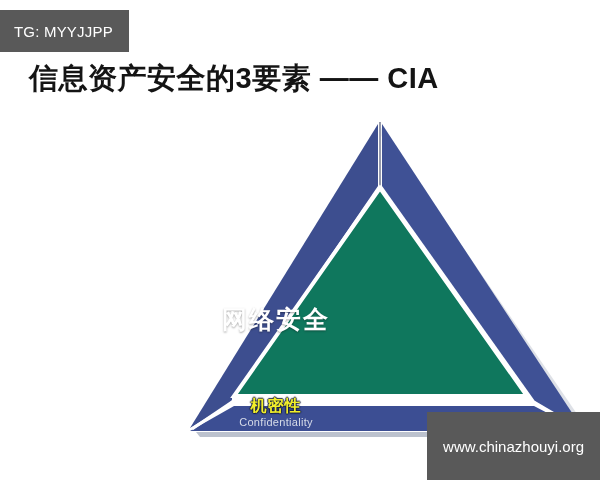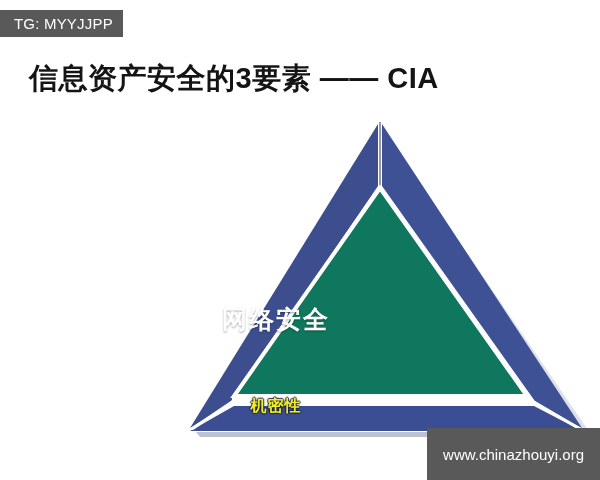--- a/index.html
+++ b/index.html
@@ -13,22 +13,22 @@
     font-family: "Liberation Sans", "DejaVu Sans", sans-serif;
     overflow: hidden;
     position: relative;
   }
 
   
   #tg-banner {
     position: absolute;
     left: 0;
     top: 10px;
-    height: 27px;
-    padding: 0 10px 0 14px;
+    height: 42px;
+    padding: 0 16px 0 14px;
     display: flex;
     align-items: center;
     background: #595959;
     color: #ffffff;
     font-size: 15px;
     letter-spacing: 0.2px;
     white-space: nowrap;
   }
 
   
@@ -98,21 +98,21 @@
     color: #d6dbe8;
     letter-spacing: 0.3px;
   }
 
   
   #watermark {
     position: absolute;
     right: 0;
     bottom: 0;
     height: 36px;
-    padding: 8px 16px;
+    padding: 16px 16px;
     display: flex;
     align-items: center;
     background: #595959;
     color: #ffffff;
     font-size: 15px;
     white-space: nowrap;
   }
 </style>
 </head>
 <body>
@@ -153,17 +153,18 @@
 
     <polygon points="380,188 527,396 234,396" fill="none" stroke="#ffffff" stroke-width="4"></polygon>
 
     <line x1="232" y1="400" x2="530" y2="400" stroke="#ffffff" stroke-width="4"></line>
   </svg>
 
   <div class="diagram-label" id="center-label">网络安全</div>
 
   <div class="diagram-label" id="confidentiality-cn">机密性</div>
 
+  <div class="diagram-label" id="confidentiality-en">Confidentiality</div>
 </div>
 
 <div id="watermark">
   <span>www.chinazhouyi.org</span>
 </div>
 
 </body></html>

